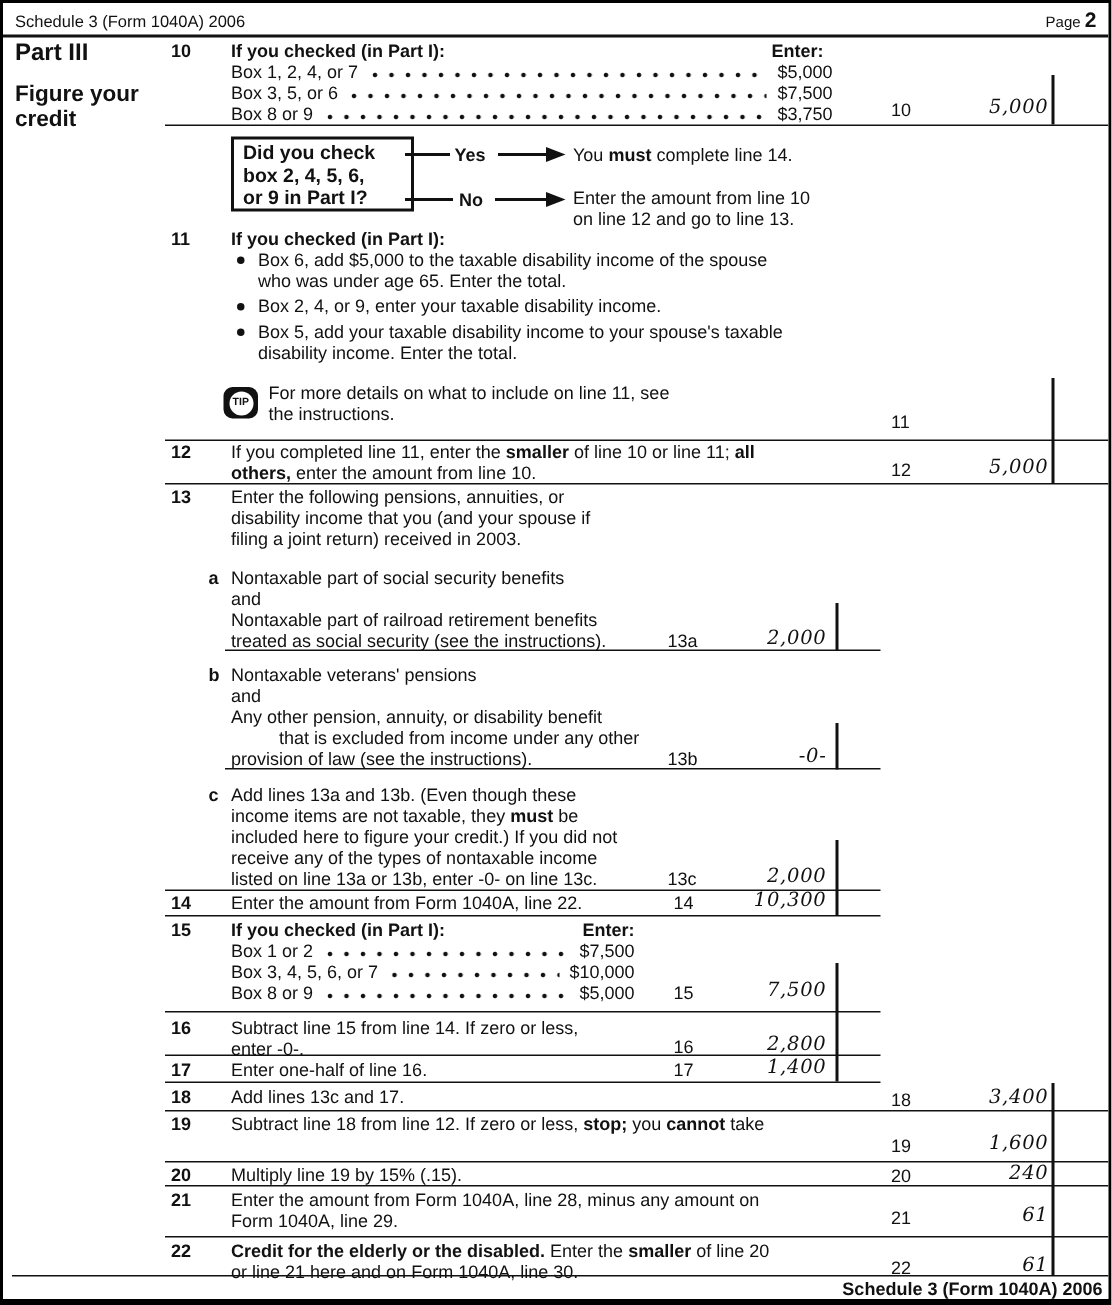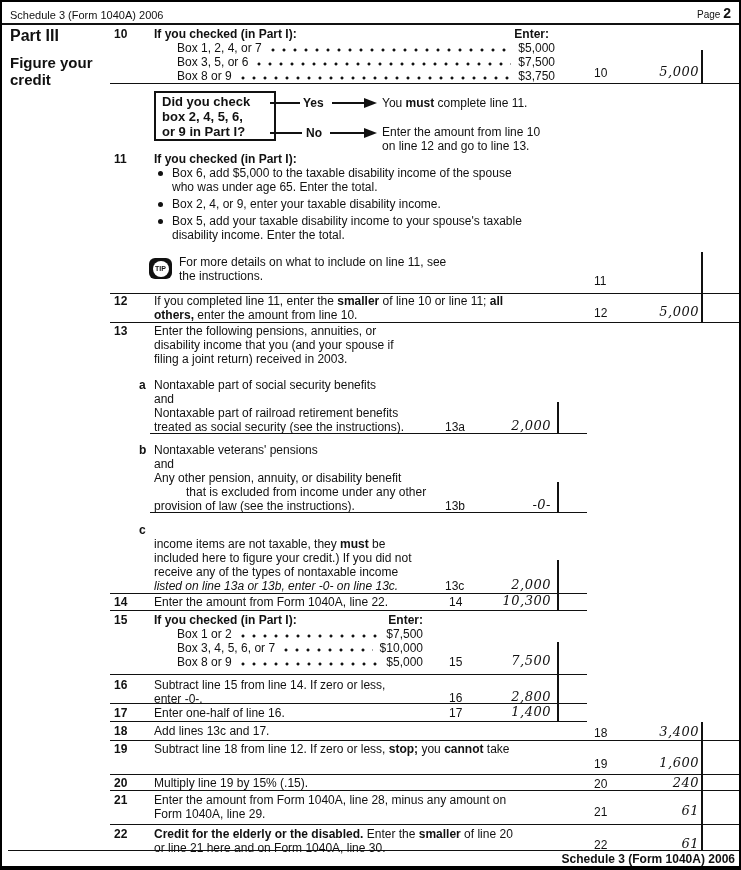--- a/index.html
+++ b/index.html
@@ -9,21 +9,21 @@
     font-family:"Liberation Sans", sans-serif; color:#111; overflow:hidden;
   }
   .t{position:absolute; font-size:12px; line-height:14px; white-space:pre;}
   .b{font-weight:bold;}
   .sm{font-size:11px;}
   .hr{position:absolute; height:1px; background:#111;}
   .vr{position:absolute; width:2px; background:#111;}
   .amt{font-family:"DejaVu Serif", serif; font-style:italic; font-size:13px; letter-spacing:.5px;}
   .ra{text-align:right;}
   .lrow{position:absolute; display:flex; align-items:baseline; font-size:12px; line-height:14px;}
-  .lrow .lab{white-space:pre;margin-left:23px;}
+  .lrow .lab{white-space:pre;}
   .lrow .amtv{white-space:pre;}
   .leader{flex:1; height:4px; align-self:flex-end; margin:0 7px 3px 9px;
     background-image:radial-gradient(circle at 2px 2px, #111 1.2px, rgba(0,0,0,0) 1.8px);
     background-size:11px 4px; background-repeat:repeat-x;}
   .qbox{position:absolute; left:152px; top:89px; width:112px; height:45px;
     border:2px solid #111; font-size:13px; font-weight:bold; line-height:15px; padding:1px 0 0 6px;}
   .arrowhead{position:absolute; width:0; height:0;
     border-top:5px solid transparent; border-bottom:5px solid transparent; border-left:13px solid #111;}
   .bullet{position:absolute; width:5px; height:5px; border-radius:50%; background:#111;}
   .tip-icon{position:absolute; left:147px; top:256px; width:23px; height:21px; background:#111;
@@ -69,21 +69,21 @@
 
   <div class="qbox">
     <div>Did you check</div>
     <div>box 2, 4, 5, 6,</div>
     <div>or 9 in Part I?</div>
   </div>
   <div class="hr" style="left:268px; top:100px; width:30px; height:2px;"></div>
   <div class="t b" style="left:301px; top:94px;">Yes</div>
   <div class="hr" style="left:330px; top:100px; width:32px; height:2px;"></div>
   <div class="arrowhead" style="left:362px; top:96px;"></div>
-  <div class="t" style="left:380px; top:94px;"><span>You </span><span class="b">must</span><span> complete line 11.</span></div>
+  <div class="t" style="left:380px; top:94px;"><span>You </span><span class="b">must</span><span> complete line 14.</span></div>
   <div class="hr" style="left:268px; top:130px; width:32px; height:2px;"></div>
   <div class="t b" style="left:304px; top:124px;">No</div>
   <div class="hr" style="left:328px; top:130px; width:34px; height:2px;"></div>
   <div class="arrowhead" style="left:362px; top:126px;"></div>
   <div class="t" style="left:380px; top:123px;">Enter the amount from line 10</div>
   <div class="t" style="left:380px; top:137px;">on line 12 and go to line 13.</div>
 
   <div class="t b" style="left:112px; top:150px;">11</div>
   <div class="t b" style="left:152px; top:150px;">If you checked (in Part I):</div>
   <div class="bullet" style="left:156px; top:169px;"></div>
@@ -131,24 +131,25 @@
   <div class="t" style="left:152px; top:455px;">and</div>
   <div class="t" style="left:152px; top:469px;">Any other pension, annuity, or disability benefit</div>
   <div class="t" style="left:152px; top:483px;margin-left:32px;">that is excluded from income under any other</div>
   <div class="t" style="left:152px; top:497px;">provision of law (see the instructions).</div>
   <div class="t" style="left:443px; top:497px;">13b</div>
   <div class="t amt ra" style="left:455px; top:496px; width:94px;">-0-</div>
   <div class="vr" style="left:555px; top:480px; height:31px;"></div>
   <div class="hr" style="left:148px; top:510px; width:437px;"></div>
 
   <div class="t b" style="left:137px; top:521px;">c</div>
+  <div class="t" style="left:152px; top:521px;">Add lines 13a and 13b. (Even though these</div>
   <div class="t" style="left:152px; top:535px;"><span>income items are not taxable, they </span><span class="b">must</span><span> be</span></div>
   <div class="t" style="left:152px; top:549px;">included here to figure your credit.) If you did not</div>
   <div class="t" style="left:152px; top:563px;">receive any of the types of nontaxable income</div>
-  <div class="t" style="left:152px; top:577px;font-style:italic;">listed on line 13a or 13b, enter -0- on line 13c.</div>
+  <div class="t" style="left:152px; top:577px;">listed on line 13a or 13b, enter -0- on line 13c.</div>
   <div class="t" style="left:443px; top:577px;">13c</div>
   <div class="t amt ra" style="left:455px; top:576px; width:94px;">2,000</div>
   <div class="vr" style="left:555px; top:558px; height:50px;"></div>
   <div class="hr" style="left:108px; top:591px; width:477px;"></div>
 
   <div class="t b" style="left:112px; top:593px;">14</div>
   <div class="t" style="left:152px; top:593px;">Enter the amount from Form 1040A, line 22.</div>
   <div class="t" style="left:447px; top:593px;">14</div>
   <div class="t amt ra" style="left:455px; top:592px; width:94px;">10,300</div>
   <div class="hr" style="left:108px; top:608px; width:477px;"></div>

